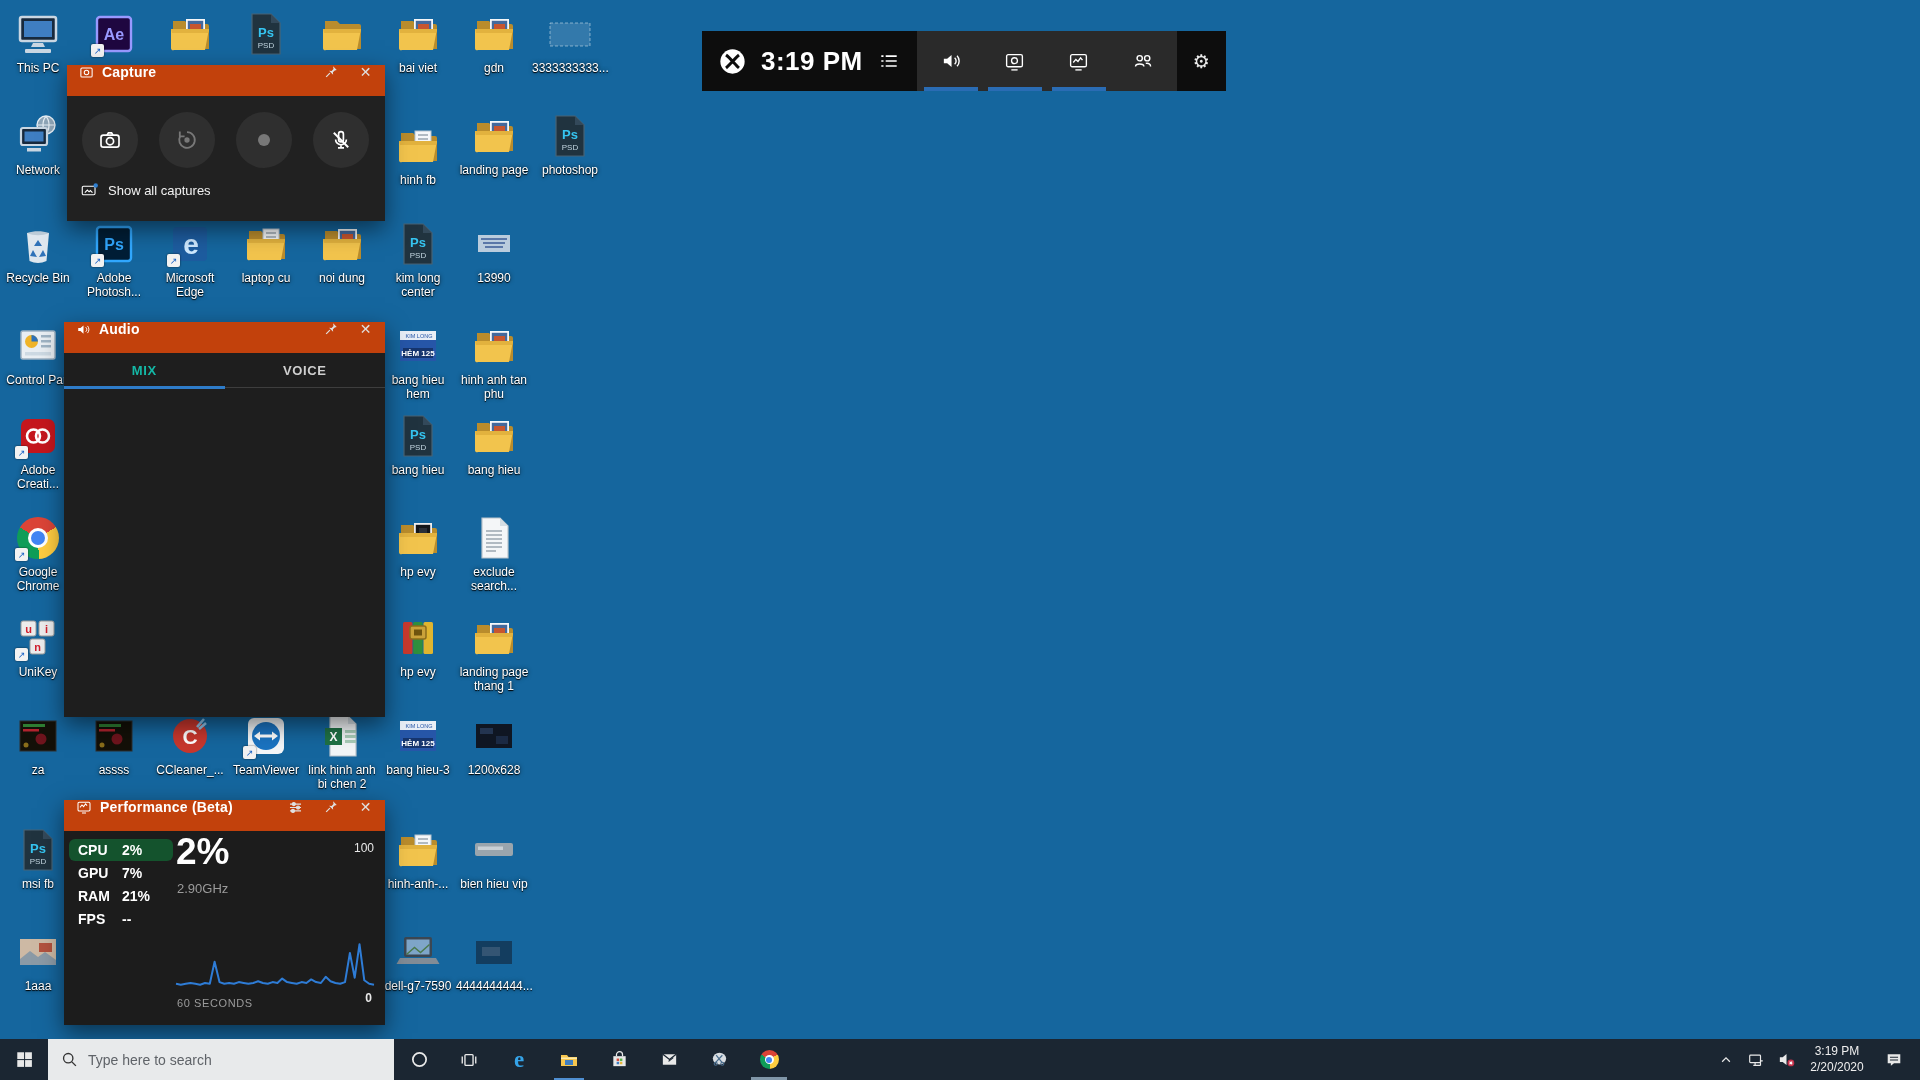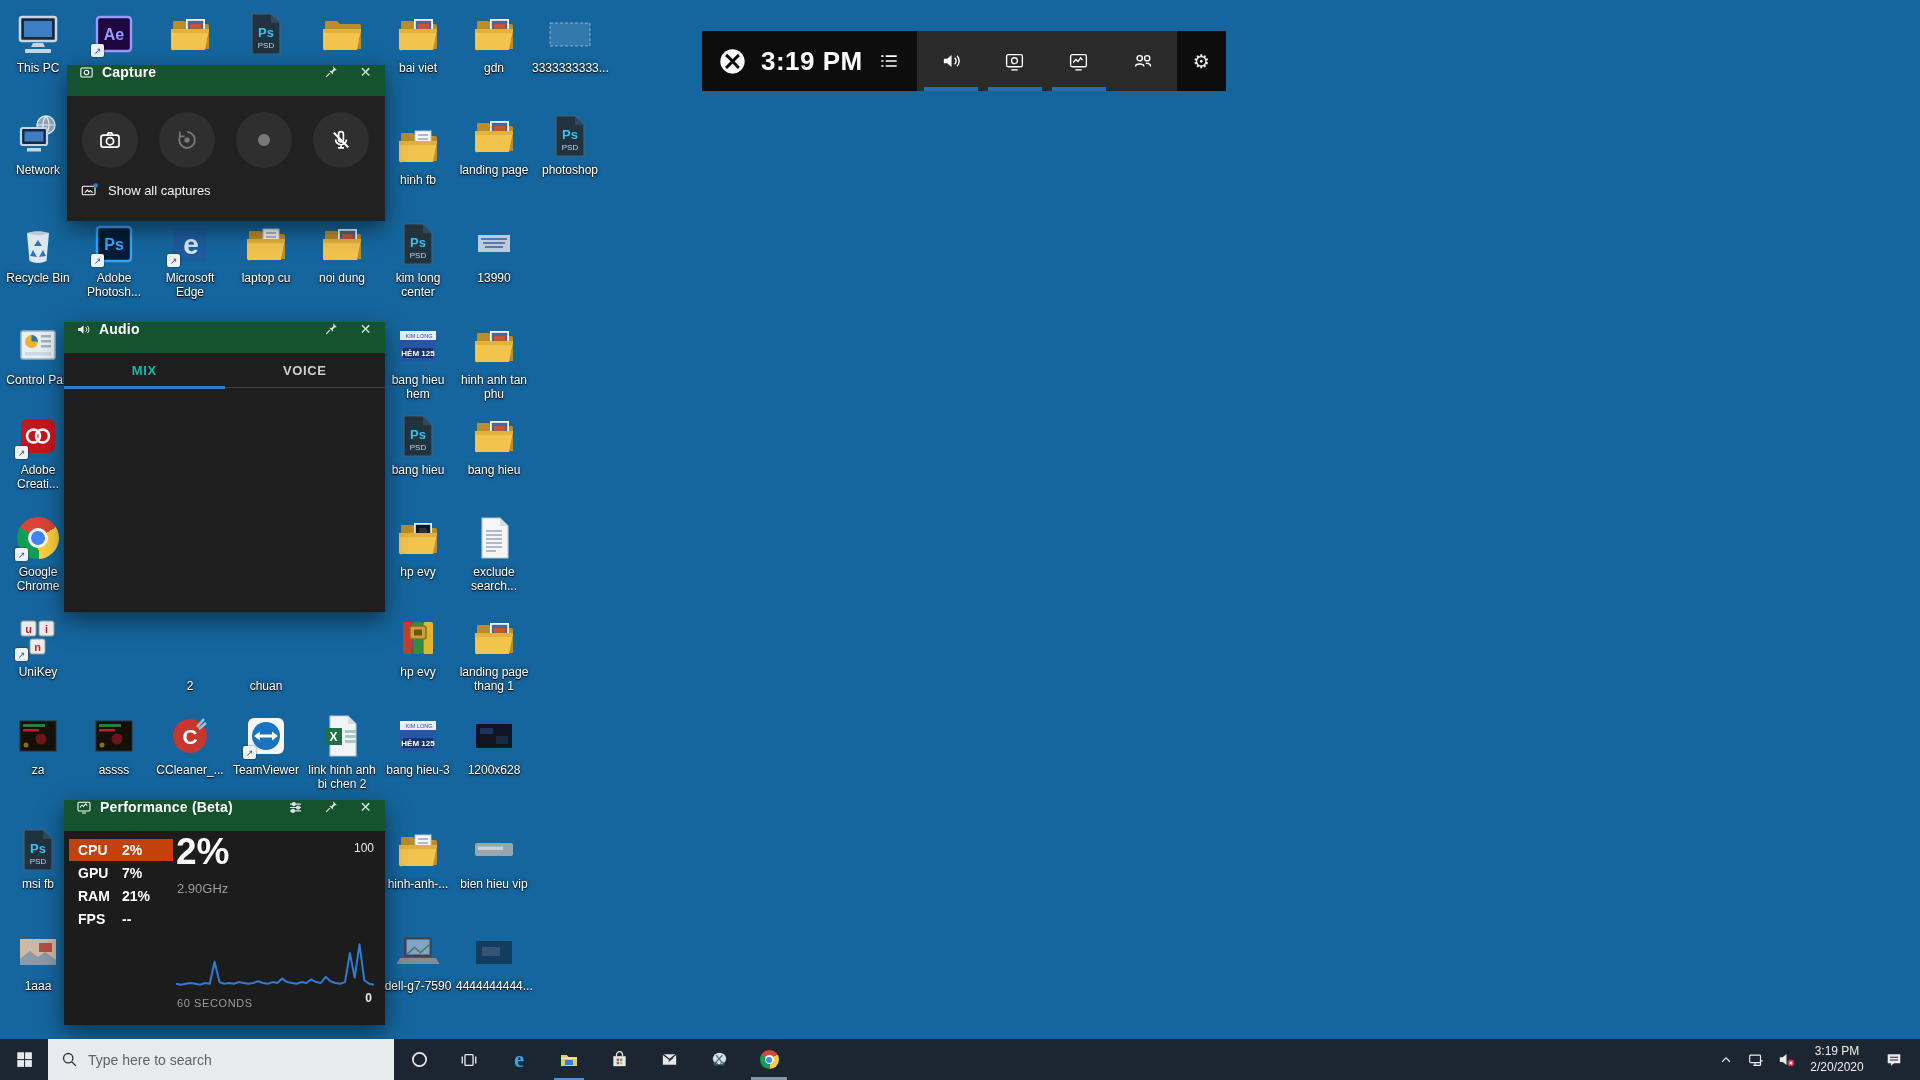--- a/index.html
+++ b/index.html
@@ -31,52 +31,52 @@
   .chrome-mini { width: 19px; height: 19px; border-radius: 50%; position: relative;
     background: conic-gradient(from -60deg, #db4437 0 33%, #ffcd40 0 66%, #0f9d58 0 100%); }
   .chrome-mini::before { content:""; position:absolute; left:50%; top:50%; width:9px; height:9px;
     margin:-4.5px 0 0 -4.5px; background:#fff; border-radius:50%; }
   .chrome-mini::after { content:""; position:absolute; left:50%; top:50%; width:6px; height:6px;
     margin:-3px 0 0 -3px; background:#4285f4; border-radius:50%; }
 
   
   .gb-panel { position: absolute; background: #1f1f1f; color: #fff; z-index: 5;
               box-shadow: 0 8px 22px rgba(0,0,0,.5); }
-  .gb-title { height: 31px; background: #14532d; display: flex; align-items: center;
+  .gb-title { height: 31px; background: #c2410c; display: flex; align-items: center;
               gap: 8px; padding: 0 6px 17px 12px; font-size: 14px; }
   .gb-title .t { font-weight: 700; letter-spacing: .2px; }
   .gb-title .sp { flex: 1; }
   .tbtn { width: 27px; height: 27px; display: flex; align-items: center; justify-content: center;
           color: #e0e0e0; font-size: 14px; }
 
   #capture-panel { left: 67px; top: 65px; width: 318px; height: 156px; background: #212121; }
   #capture-buttons { display: flex; gap: 21px; padding: 16px 0 0 15px; }
   .cap-btn { width: 56px; height: 56px; border-radius: 50%; background: #2f2f2f;
              display: flex; align-items: center; justify-content: center; }
   .cap-btn.disabled svg { opacity: .35; }
   #capture-footer { display: flex; align-items: center; gap: 9px; margin: 14px 0 0 13px;
                     font-size: 13px; color: #f2f2f2; }
 
-  #audio-panel { left: 64px; top: 322px; width: 321px; height: 290px; background: #1e1e1e; }
+  #audio-panel { left: 64px; top: 322px; width: 321px; height: 395px; background: #1e1e1e; }
   #audio-tabs { display: flex; height: 35px; border-bottom: 1px solid #3e3e3e; }
   .audio-tab { flex: 1; display: flex; align-items: center; justify-content: center;
                font-size: 13px; font-weight: 700; letter-spacing: .6px; color: #cfcfcf; position: relative; }
   .audio-tab.active { color: #14b8a6; }
   .audio-tab.active::after { content:""; position:absolute; left:0; right:0; bottom:-2px; height:3px;
                background: var(--accent, #2e7cc9); }
   #audio-msg { display: flex; align-items: center; padding: 13px 16px; font-size: 14px; color: #ededed; }
   #audio-msg .sp { flex: 1; }
 
   #perf-panel { left: 64px; top: 800px; width: 321px; height: 225px; background: #1c1c1c; }
   #perf-body { position: relative; height: 194px; }
   #perf-stats { position: absolute; left: 5px; top: 8px; width: 104px; font-size: 14px; }
   .stat { display: flex; padding: 3px 9px; margin-bottom: 1px; }
   .stat .sl { width: 44px; font-weight: 700; }
   .stat .sv { font-weight: 700; }
-  .stat.selected { background: #c2410c; }
+  .stat.selected { background: #14532d; border-radius: 6px; }
   #perf-big { position: absolute; left: 112px; top: 0px; font-size: 37px; font-weight: 700; }
   #perf-freq { position: absolute; left: 113px; top: 50px; font-size: 13px; color: #9b9b9b; }
   #perf-ymax { position: absolute; right: 11px; top: 10px; font-size: 12px; color: #e8e8e8; }
   #perf-chart { position: absolute; left: 110px; top: 66px; }
   #perf-ymin { position: absolute; right: 13px; top: 160px; font-size: 12px; font-weight: 700; color: #e8e8e8; }
   #perf-xlabel { position: absolute; left: 113px; top: 166px; font-size: 11px; color: #9b9b9b; letter-spacing: .6px; }
 
   
   #gamebar { position: absolute; left: 702px; top: 31px; height: 60px; display: flex; z-index: 6; color: #fff; }
   #gb-left { background: #0d0d0d; display: flex; align-items: center; gap: 15px; padding: 0 17px; }

